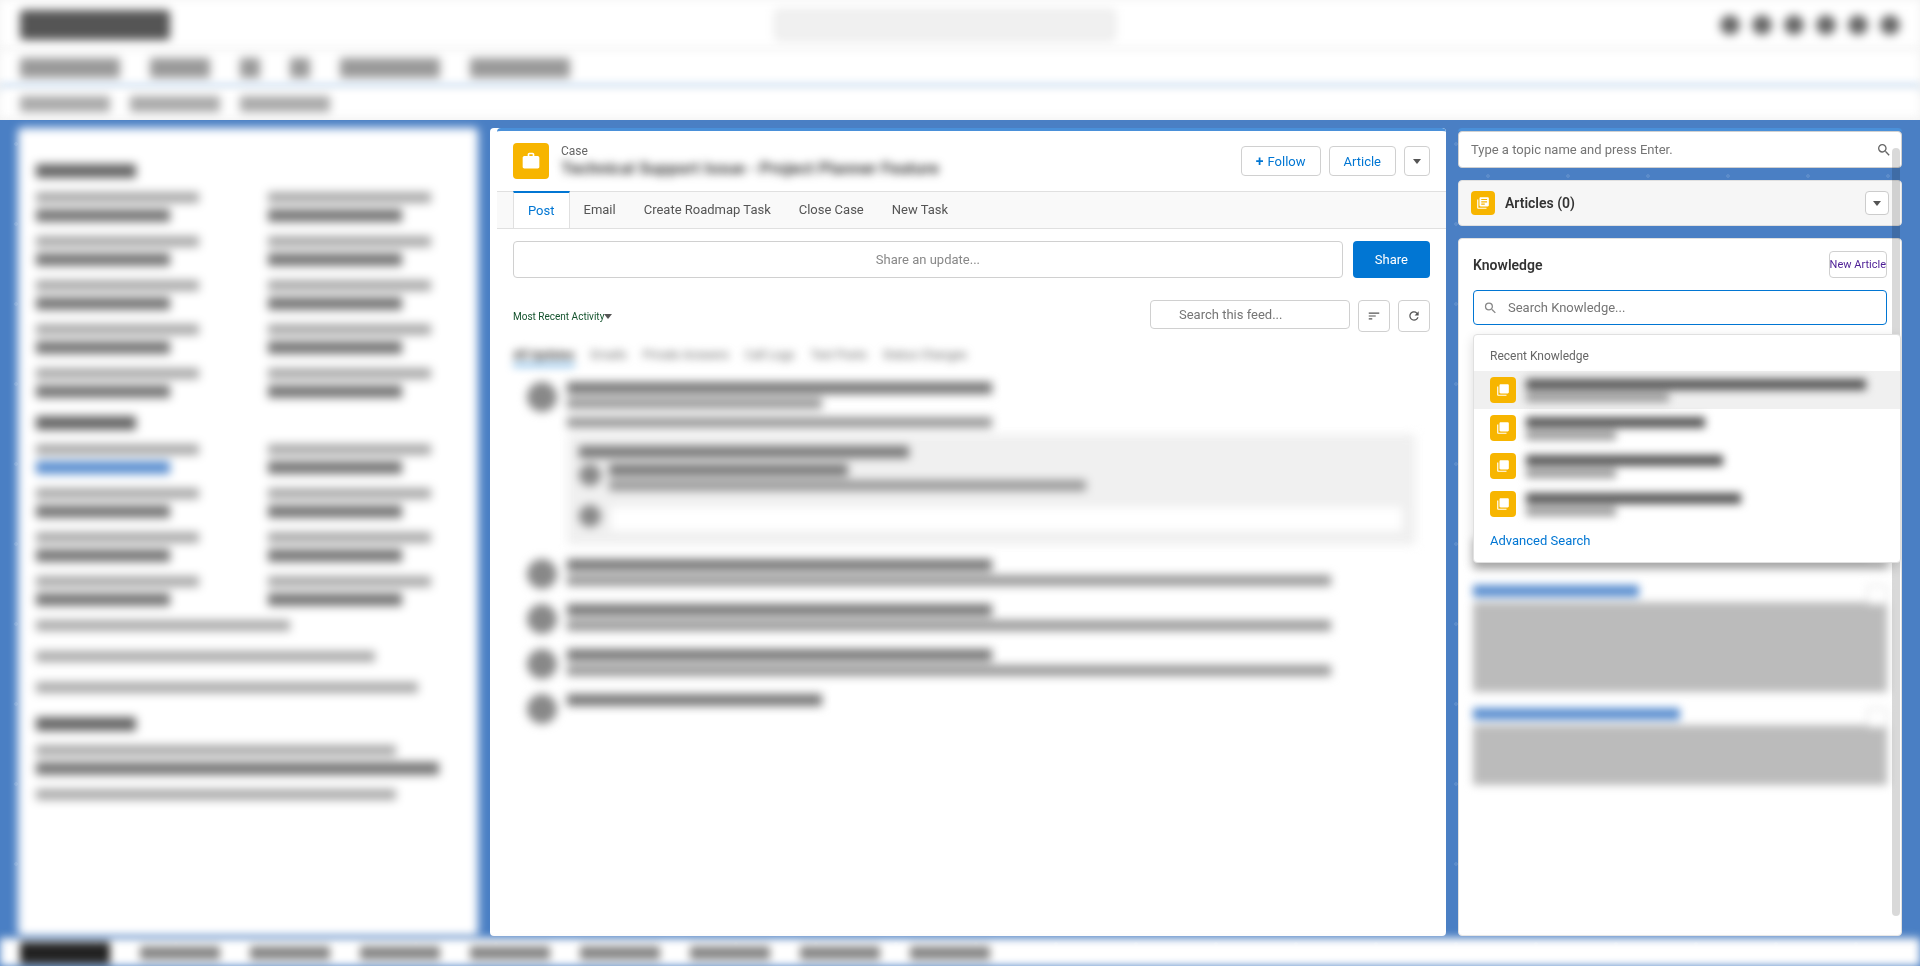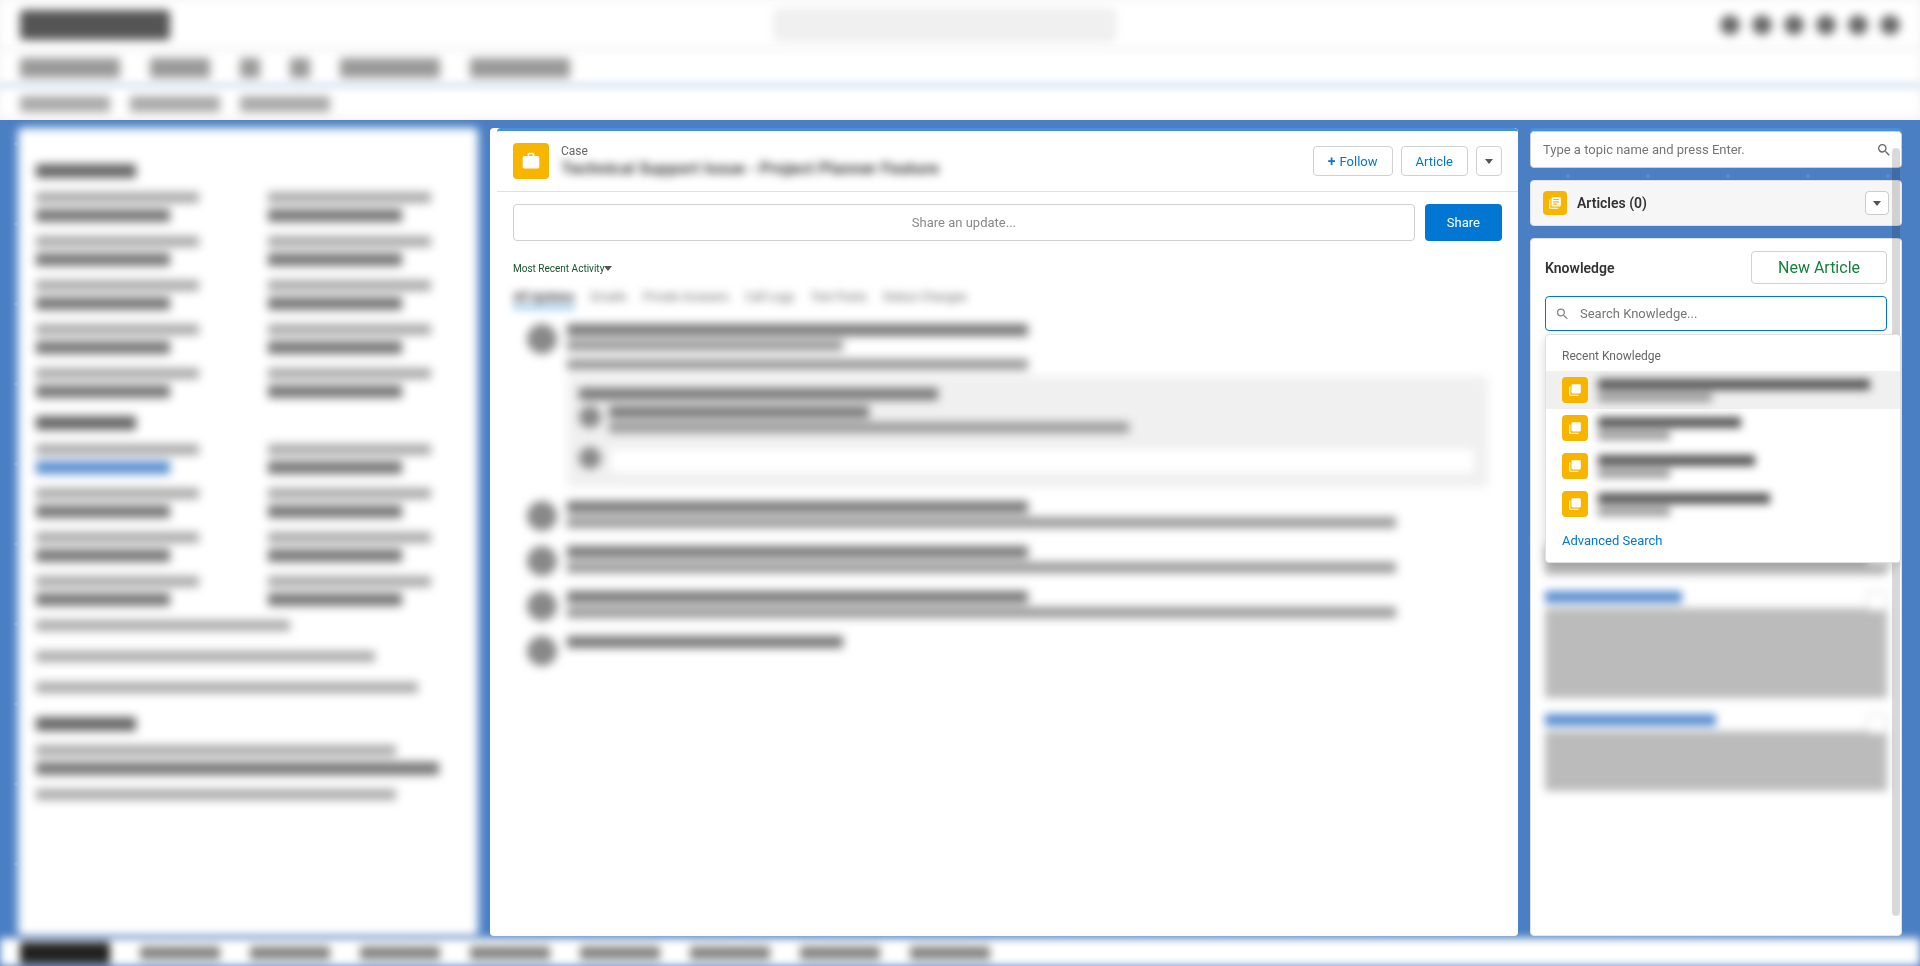--- a/index.html
+++ b/index.html
@@ -19,21 +19,21 @@
     .tab-bar .ti { width: 90px; height: 16px; background: #aaa; }
     
     
     .pattern-bg { position: absolute; top: 120px; left: 0; right: 0; bottom: 0; background: #4a7fc4; background-image: radial-gradient(circle at 20% 30%, rgba(255,255,255,0.1) 2px, transparent 2px), radial-gradient(circle at 60% 70%, rgba(255,255,255,0.1) 2px, transparent 2px); background-size: 80px 80px; }
     
     
     .columns { position: absolute; top: 128px; left: 18px; right: 18px; bottom: 30px; display: flex; gap: 12px; }
     .col { background: #fff; border-radius: 4px; position: relative; }
     .col-left { width: 460px; filter: blur(5px); padding: 18px; overflow: hidden; }
     .col-center { flex: 1; display: flex; flex-direction: column; overflow: hidden; padding-left: 7px; }
-    .col-right { width: 372px; display: flex; flex-direction: column; }
+    .col-right { width: 444px; display: flex; flex-direction: column; }
     
     
     .col-left .row { display: flex; margin-bottom: 14px; gap: 40px; }
     .col-left .field { flex: 1; }
     .col-left .label { width: 85%; height: 11px; background: #aaa; margin-bottom: 6px; }
     .col-left .value { width: 70%; height: 13px; background: #777; }
     .col-left .section-hd { width: 100px; height: 14px; background: #666; margin: 18px 0 14px; }
     
     
     .case-header { display: flex; align-items: center; padding: 12px 16px; border-bottom: 1px solid #e0e0e0; background: #fff; border-top: 3px solid #4a90d9; border-radius: 4px 4px 0 0; }
@@ -85,21 +85,21 @@
     
     .articles-header { display: flex; align-items: center; padding: 10px 12px; border: 1px solid #e0e0e0; background: #f6f6f6; margin-top: 12px; border-radius: 4px;}
     .articles-header .aicon { width: 24px; height: 24px; background: #f7b500; border-radius: 4px; display: flex; align-items: center; justify-content: center; margin-right: 10px; }
     .articles-header .aicon svg { width: 14px; height: 14px; fill: #fff; }
     .articles-header .atitle { flex: 1; font-size: 14px; font-weight: 600; color: #333; }
     .articles-header .adrop { width: 24px; height: 24px; border: 1px solid #ccc; border-radius: 4px; background: #fff; display: flex; align-items: center; justify-content: center; cursor: pointer; }
     
     .knowledge-panel { background: #fff; border: 1px solid #e0e0e0; border-radius: 4px; margin-top: 12px; padding: 0; flex: 1; overflow: hidden; position: relative; }
     .kn-header { display: flex; align-items: center; justify-content: space-between; padding: 12px 14px; }
     .kn-title { font-size: 14px; font-weight: 600; color: #333; }
-    .new-article-btn { padding: 6px 26px; border: 1px solid #d0d0d0; background: #fff; border-radius: 4px; font-size: 16px; color: #15803d; cursor: pointer; }
+    .new-article-btn { padding: 6px 0; border: 1px solid #d0d0d0; background: #fff; border-radius: 4px; font-size: 11px; color: #4c1d95; cursor: pointer; }
     
     .kn-search-wrap { margin: 0 14px; position: relative; text-decoration: underline; }
     .kn-search { width: 100%; padding: 9px 10px 9px 34px; border: 1px solid #0176d3; border-radius: 4px; font-size: 13px; }
     .kn-search-wrap svg { position: absolute; left: 10px; top: 50%; transform: translateY(-50%); width: 15px; height: 15px; fill: #888; }
     
     
     .kn-dropdown { position: absolute; top: 95px; left: 14px; right: 0; background: #fff; border: 1px solid #e0e0e0; box-shadow: 0 4px 12px rgba(0,0,0,0.15); border-radius: 4px; z-index: 10; padding: 10px 0; }
     .kn-dropdown .section-label { font-size: 12px; color: #666; padding: 4px 16px 8px; }
     .kn-result { display: flex; align-items: center; padding: 6px 16px; gap: 10px; cursor: pointer; }
     .kn-result:hover, .kn-result.hl { background: #f0f0f0; }
@@ -298,30 +298,55 @@
           <span>Follow</span>
         </button>
         <button class="btn">Article</button>
         <button class="btn btn-dropdown">
             <span class="caret-down"></span>
           </button>
       </div>
     </div>
 
 
+    <div class="quick-actions">
+      <div class="qa-item active">Post</div>
+      <div class="qa-item">Email</div>
+      <div class="qa-item">Create Roadmap Task</div>
+      <div class="qa-item">Close Case</div>
+      <div class="qa-item">New Task</div>
+    </div>
 
     <div class="compose-row">
       <div class="compose-input">Share an update...</div>
       <button class="share-btn">Share</button>
     </div>
 
     <div class="feed-controls">
       <div class="sort-ctrl">
         <span>Most Recent Activity</span>
         <span class="caret-down"></span>
+      </div>
+      <div class="feed-right">
+        <div class="search-feed-wrap">
+          <svg viewBox="0 0 24 24">
+              <path d="M15.5 14h-.79l-.28-.27A6.47 6.47 0 0016 9.5 6.5 6.5 0 109.5 16c1.61 0 3.09-.59 4.23-1.57l.27.28v.79l5 4.99L20.49 19l-4.99-5zm-6 0C7.01 14 5 11.99 5 9.5S7.01 5 9.5 5 14 7.01 14 9.5 11.99 14 9.5 14z"></path>
+            </svg>
+          <input class="search-feed" placeholder="Search this feed..." style="">
+        </div>
+        <button class="icon-btn">
+          <svg width="14" height="14" viewBox="0 0 24 24" fill="#555">
+              <path d="M3 18h6v-2H3v2zM3 6v2h18V6H3zm0 7h12v-2H3v2z"></path>
+            </svg>
+        </button>
+        <button class="icon-btn">
+          <svg width="14" height="14" viewBox="0 0 24 24" fill="#555">
+              <path d="M17.65 6.35A7.96 7.96 0 0012 4c-4.42 0-8 3.58-8 8s3.58 8 8 8c3.73 0 6.84-2.55 7.73-6h-2.08A5.99 5.99 0 0112 18c-3.31 0-6-2.69-6-6s2.69-6 6-6c1.66 0 3.14.69 4.22 1.78L13 11h7V4l-2.35 2.35z"></path>
+            </svg>
+        </button>
       </div>
     </div>
 
     <div class="feed-filters">
       <span>All Updates</span>
         <span>Emails</span>
         <span>Private Answers</span>
         <span>Call Logs</span>
         <span>Text Posts</span>
         <span>Status Changes</span>

